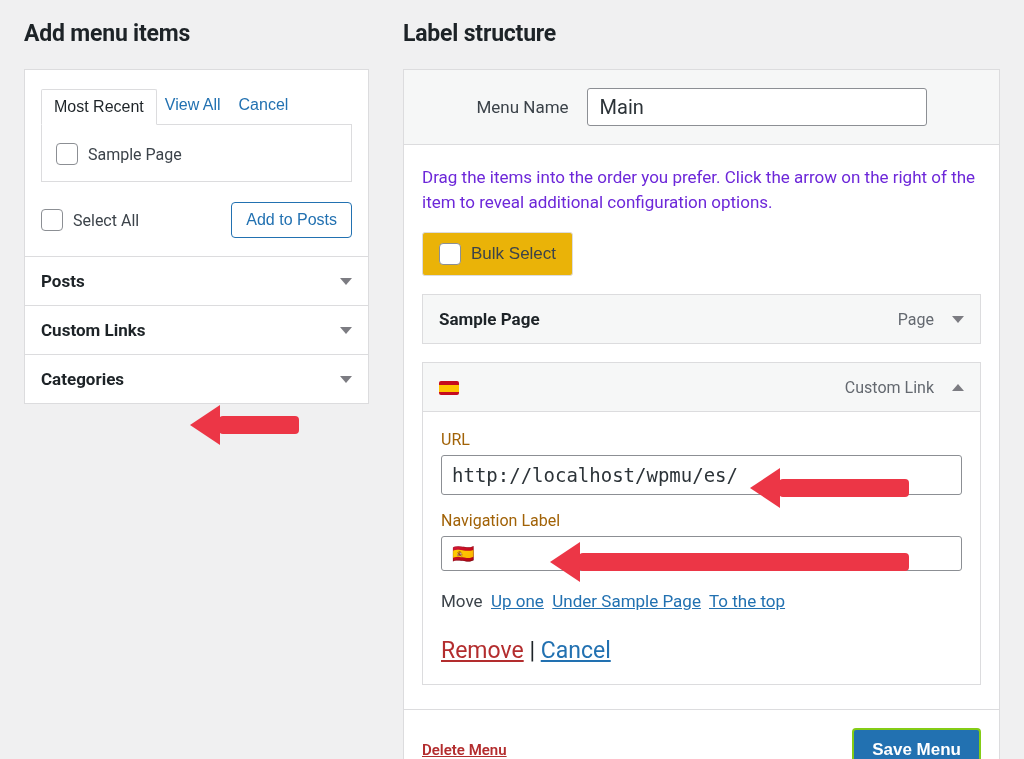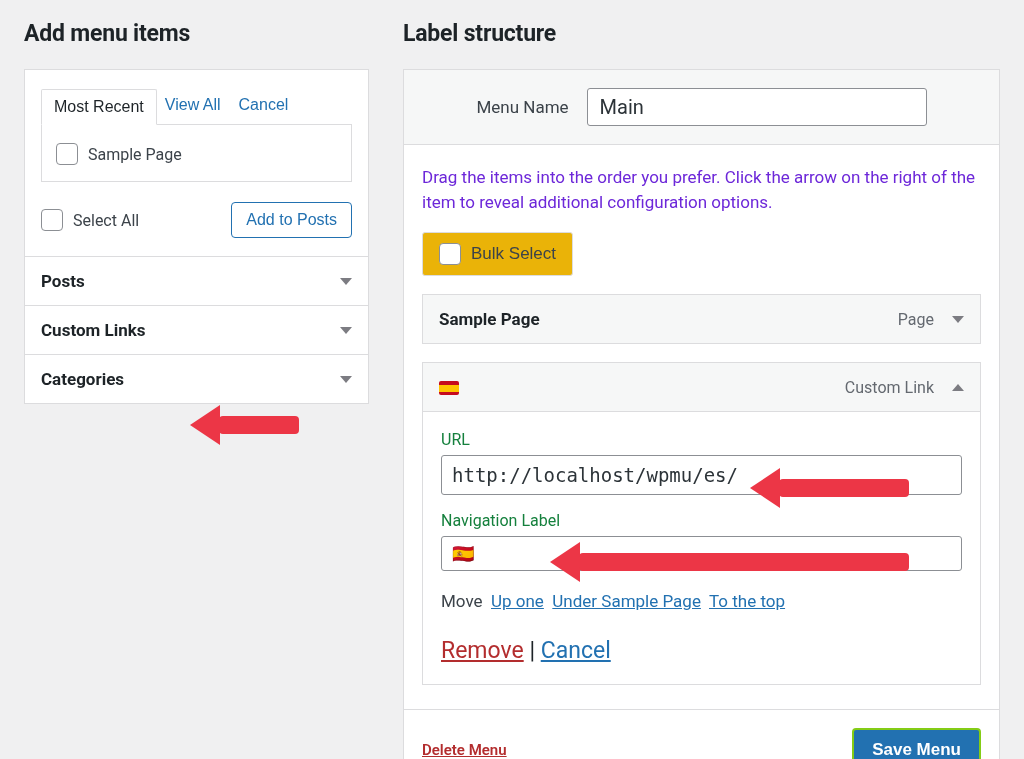--- a/index.html
+++ b/index.html
@@ -192,21 +192,21 @@
     color: #646970;
     font-size: 16px;
   }
   .menu-item-settings {
     padding: 18px 18px 20px 18px;
     border-top: 1px solid #dcdcde;
     background: #ffffff;
   }
   .field-label {
     font-size: 16px;
-    color: #15803d;
+    color: #a16207;
     margin-bottom: 6px;
   }
   .wide-input {
     font-family: "SFMono-Regular", Menlo, Consolas, monospace;
     font-size: 19px;
     width: 100%;
     padding: 8px 10px;
     border: 1px solid #8c8f94;
     border-radius: 3px;
     background: #fff;

